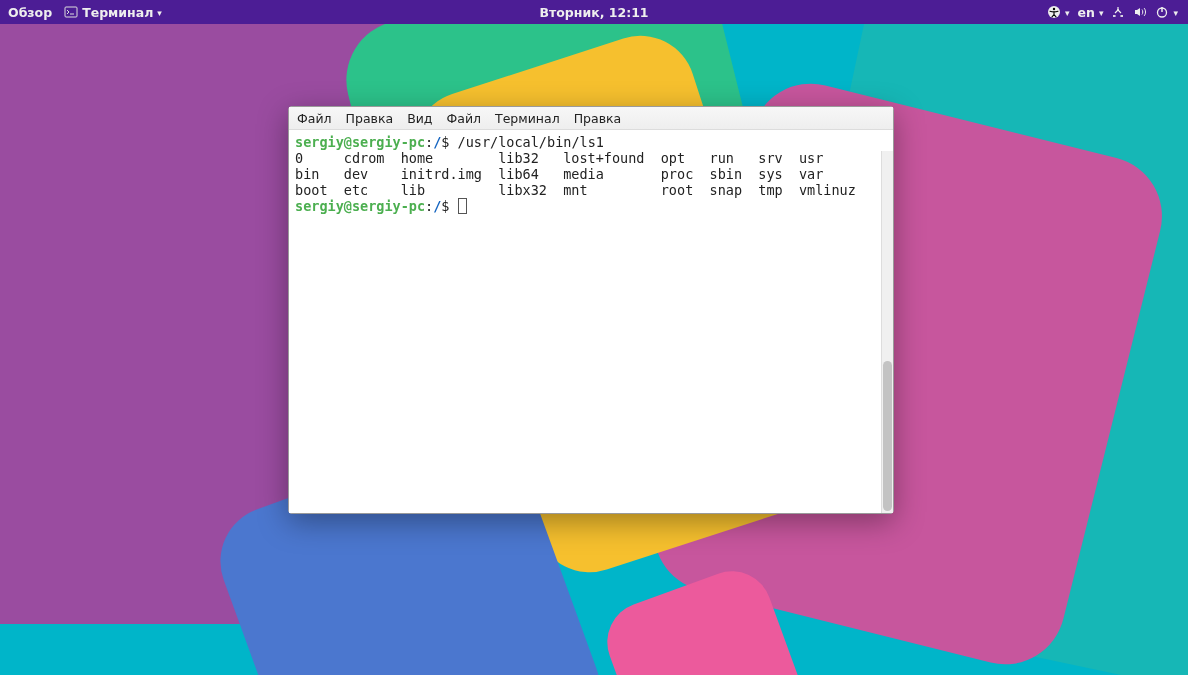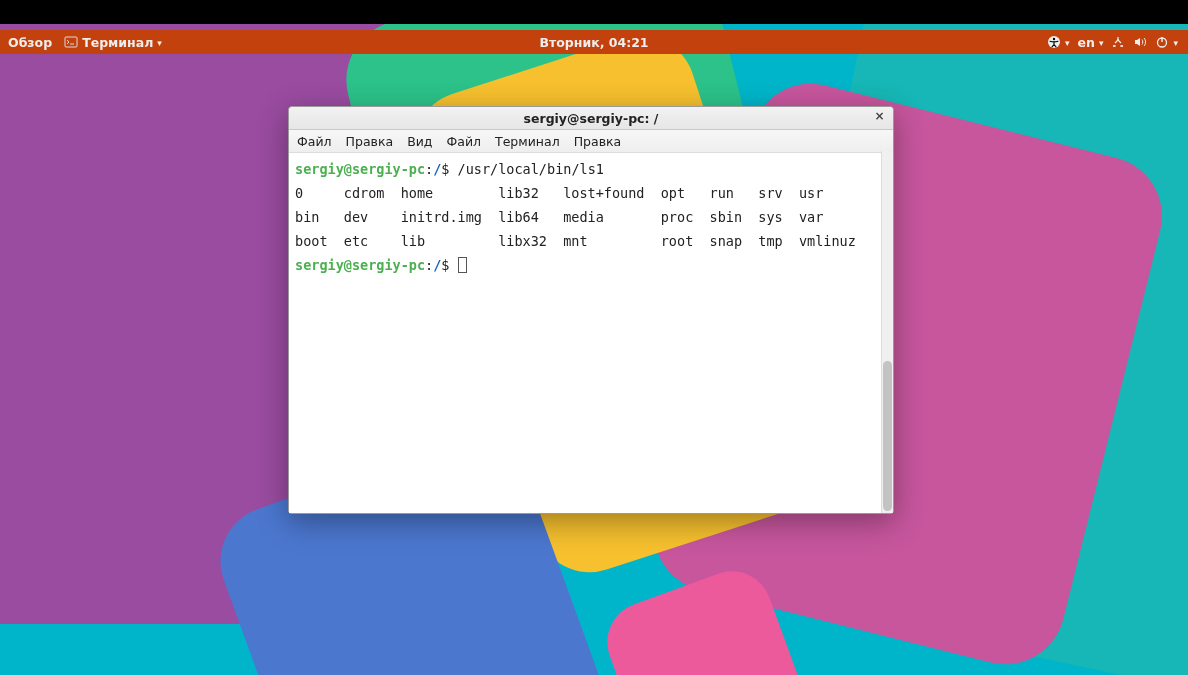--- a/index.html
+++ b/index.html
@@ -1,17 +1,17 @@
 <!DOCTYPE html>
 <html><head>
 <meta charset="utf-8">
 <style>
   html,body{margin:0;padding:0;width:1188px;height:675px;overflow:hidden;font-family:"DejaVu Sans","Liberation Sans",sans-serif;background:#000;}
   
-  .topbar{position:absolute;top:0;left:0;right:0;height:24px;background:#c2410c;color:#eee;display:flex;align-items:center;font-size:12.5px;font-weight:600;z-index:10;margin-top:30px;}
+  .topbar{position:absolute;top:0;left:0;right:0;height:24px;background:#4c1d95;color:#eee;display:flex;align-items:center;font-size:12.5px;font-weight:600;z-index:10;}
   .topbar .left{display:flex;align-items:center;gap:12px;padding-left:8px;}
   .topbar .center{position:absolute;left:50%;transform:translateX(-50%);}
   .topbar .right{margin-left:auto;display:flex;align-items:center;gap:8px;padding-right:10px;}
   .topbar .item{display:flex;align-items:center;gap:4px;cursor:pointer;}
   .tri{font-size:9px;position:relative;top:1px;}
   .ico{width:14px;height:14px;display:inline-block;}
   
   .desktop{position:absolute;top:24px;left:0;right:0;bottom:0;background:#00b5c9;overflow:hidden;}
   .shape{position:absolute;border-radius:40px;}
   .shape.purple1{width:660px;height:660px;left:-220px;top:-60px;background:#9a4ca0;border-radius:70px;}
@@ -20,21 +20,21 @@
   .shape.green{width:380px;height:430px;left:380px;top:-40px;background:#2cc28a;border-radius:60px;transform:rotate(-14deg);}
   .shape.yellow{width:290px;height:500px;left:470px;top:30px;background:#f6c02e;border-radius:55px;transform:rotate(-18deg);}
   .shape.blue{width:320px;height:320px;left:250px;top:440px;background:#4b77cf;border-radius:55px;transform:rotate(-20deg);}
   .shape.pink2{width:170px;height:170px;left:620px;top:560px;background:#ec5a9c;border-radius:40px;transform:rotate(-20deg);}
   
   .win{position:absolute;left:288px;top:106px;width:604px;height:406px;background:#fff;border:1px solid #9a9a9a;border-radius:4px;box-shadow:0 8px 30px rgba(0,0,0,.35);display:flex;flex-direction:column;z-index:5;}
   .titlebar{height:22px;background:linear-gradient(#f2f2f2,#e6e6e6);border-bottom:1px solid #c9c9c9;border-radius:4px 4px 0 0;display:flex;align-items:center;justify-content:center;position:relative;font-size:12.5px;color:#222;font-weight:600;}
   .close{position:absolute;right:6px;top:3px;width:15px;height:15px;line-height:13px;text-align:center;font-size:12px;cursor:pointer;color:#444;}
   .menubar{height:22px;background:linear-gradient(#f7f7f7,#eee);border-bottom:1px solid #dcdcdc;display:flex;align-items:center;gap:14px;padding:0 8px;font-size:12.5px;color:#222;}
   .menubar span{cursor:pointer;}
-  .term{flex:1;background:#fff;padding:4px 6px;font-family:"DejaVu Sans Mono","Liberation Mono",monospace;font-size:13.5px;line-height:24px;color:#222;white-space:pre;overflow:hidden;position:relative;}
+  .term{flex:1;background:#fff;padding:4px 6px;font-family:"DejaVu Sans Mono","Liberation Mono",monospace;font-size:13.5px;line-height:16px;color:#222;white-space:pre;overflow:hidden;position:relative;}
   .scrollbar{position:absolute;right:0;top:44px;bottom:0;width:11px;background:#f0f0f0;border-left:1px solid #ddd;}
   .scrollbar .thumb{position:absolute;left:1px;right:1px;top:210px;height:150px;background:#c3c3c3;border-radius:5px;}
   .pr-user{color:#4caf50;font-weight:600;}
   .pr-path{color:#1565c0;font-weight:600;}
   .cursor{display:inline-block;width:7px;height:14px;border:1px solid #555;vertical-align:text-bottom;}
 </style>
 </head>
 <body>
 
 <div class="topbar">
@@ -47,21 +47,21 @@
         <svg viewBox="0 0 14 14">
             <rect x="1" y="2" width="12" height="10" rx="1" fill="none" stroke="#ddd" stroke-width="1"></rect>
             <path d="M3 5l2 2-2 2M6 9h4" stroke="#ddd" stroke-width="1" fill="none"></path>
           </svg>
       </span>
       <span>Терминал</span>
       <span class="tri">▾</span>
     </div>
   </div>
   <div class="center item">
-      <span>Вторник, 04:21</span>
+      <span>Вторник, 12:11</span>
     </div>
   <div class="right">
     <div class="item">
       <span class="ico">
         <svg viewBox="0 0 14 14">
             <circle cx="7" cy="7" r="6" fill="#eee"></circle>
             <circle cx="7" cy="4" r="1.2" fill="#000"></circle>
             <path d="M3 6.2c2.5.8 5.5.8 8 0M7 6.5v3M7 9.5l-2 2.3M7 9.5l2 2.3" stroke="#000" stroke-width="1.1" fill="none" stroke-linecap="round"></path>
           </svg>
       </span>
@@ -101,24 +101,20 @@
   <div class="shape purple1"></div>
   <div class="shape teal1"></div>
   <div class="shape mag"></div>
   <div class="shape green"></div>
   <div class="shape yellow"></div>
   <div class="shape blue"></div>
   <div class="shape pink2"></div>
 </div>
 
 <div class="win">
-  <div class="titlebar">
-    <span>sergiy@sergiy-pc: /</span>
-    <span class="close">×</span>
-  </div>
   <div class="menubar">
     <span>Файл</span>
     <span>Правка</span>
     <span>Вид</span>
     <span>Файл</span>
     <span>Терминал</span>
     <span>Правка</span>
   </div>
   <div class="term"><span class="pr-user">sergiy@sergiy-pc</span><span>:</span><span class="pr-path">/</span><span>$ </span><span>/usr/local/bin/ls1</span>
 <span>0     cdrom  home        lib32   lost+found  opt   run   srv  usr</span>

